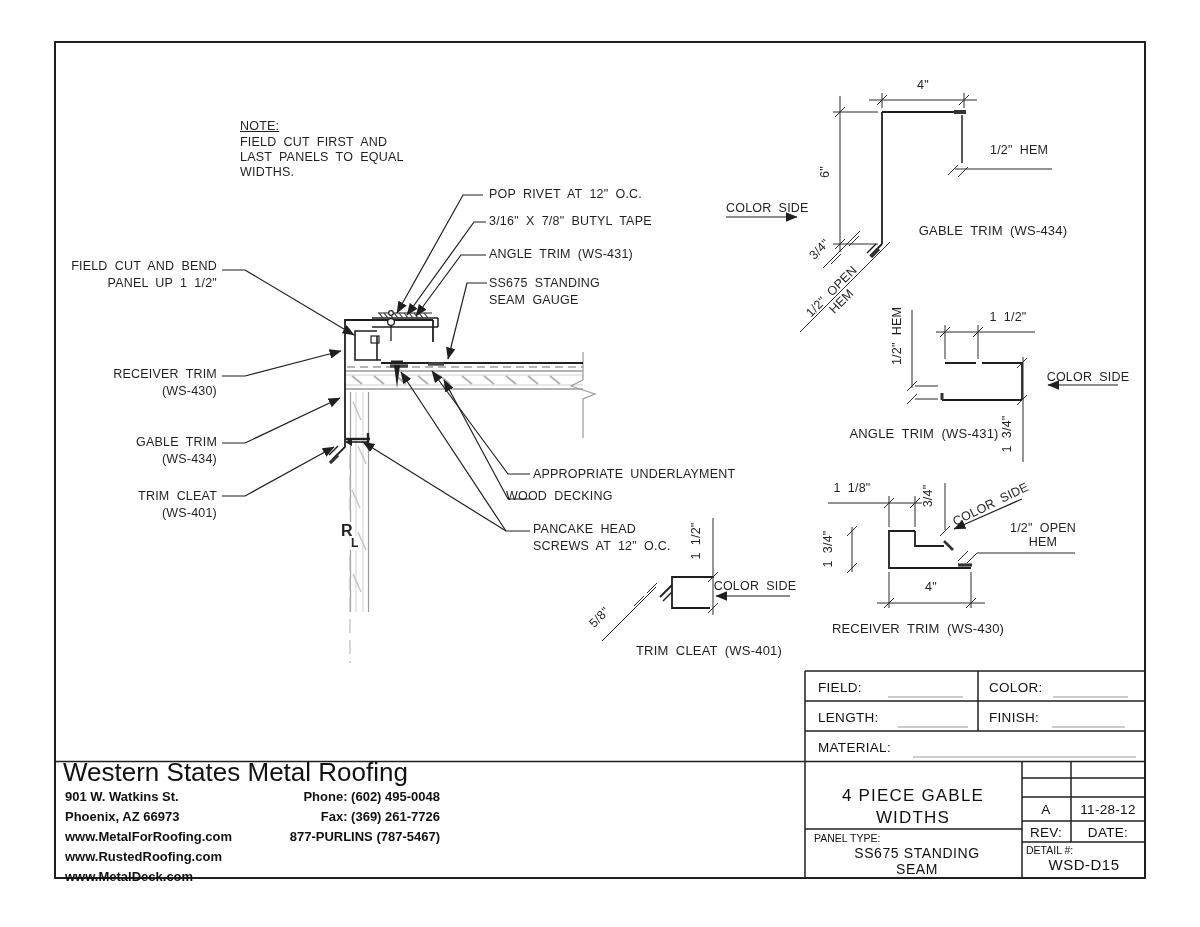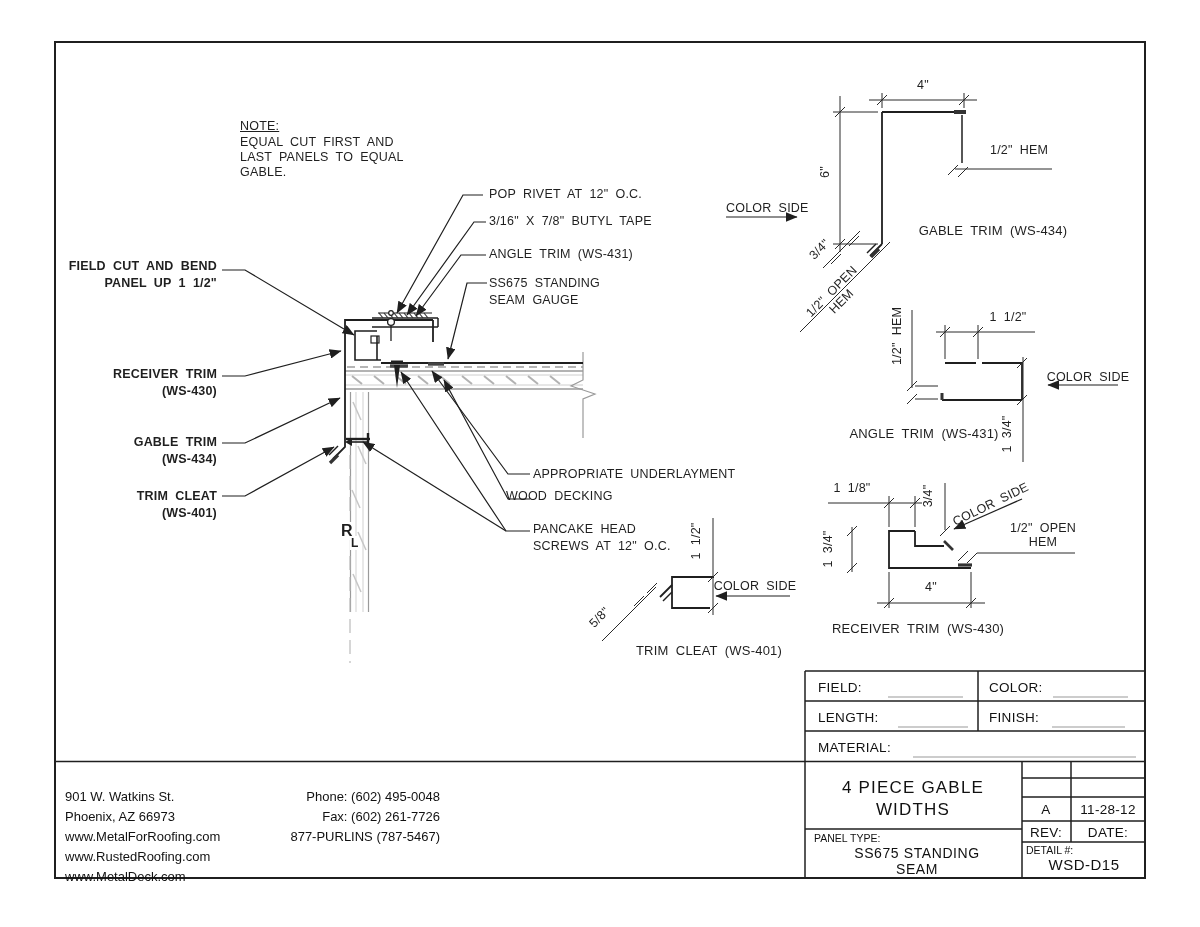--- a/index.html
+++ b/index.html
@@ -4,32 +4,32 @@
 <style>
   html,body{margin:0;padding:0;background:#ffffff;}
   #page{position:relative;width:1200px;height:927px;background:#fff;overflow:hidden;}
   svg{position:absolute;left:0;top:0;}
   .t{position:absolute;font:12.5px "Liberation Sans",sans-serif;color:#1f1f1f;
      white-space:nowrap;word-spacing:3.5px;letter-spacing:.2px;line-height:1.1;}
   .c{transform:translate(-50%,-50%);}
   .r90{transform:translate(-50%,-50%) rotate(-90deg);}
   .r45{transform:translate(-50%,-50%) rotate(-45deg);text-align:center;}
   .r27{transform:translate(-50%,-50%) rotate(-26deg);}
-  .ra{right:983px;text-align:right;font-weight:bold;}
+  .ra{right:983px;text-align:right;}
   .pl{white-space:pre-line;text-align:center;}
   .ul{text-decoration:underline;}
   .tb{position:absolute;font-family:"Liberation Sans",sans-serif;color:#111;white-space:nowrap;}
   .tb13{font-size:13.5px;letter-spacing:.3px;}
-  .big{font-size:17px;letter-spacing:1.2px;}
+  .big{font-size:17px;letter-spacing:1.2px;margin-top:8px;}
   .med{font-size:14px;letter-spacing:.6px;}
   .sm{font-size:10.5px;}
   .dnum{font-size:15px;letter-spacing:.5px;}
   .co{position:absolute;font-family:"Liberation Sans",sans-serif;color:#111;white-space:nowrap;}
   .cname{font-size:26px;}
-  .cline{font-size:13px;font-weight:400;}
+  .cline{font-size:13px;font-weight:700;}
   .rr{right:760px;text-align:center;}
   .rl{position:absolute;font-family:"Liberation Sans",sans-serif;color:#1f1f1f;font-weight:bold;background:#fff;padding:0 1px;}
 </style>
 </head>
 <body>
 
 <div id="page">
 
 <svg width="1200" height="927" viewBox="0 0 1200 927">
   <defs>
@@ -255,23 +255,23 @@
   <g stroke="#999" stroke-width="1.2">
     <line x1="888" y1="697" x2="963" y2="697"></line>
     <line x1="1053" y1="697" x2="1128" y2="697"></line>
     <line x1="898" y1="727" x2="968" y2="727"></line>
     <line x1="1052" y1="727" x2="1125" y2="727"></line>
     <line x1="913" y1="757" x2="1136" y2="757"></line>
   </g>
 </svg>
 
 <div class="t ul" style="left:240px;top:120px">NOTE:</div>
-<div class="t" style="left:240px;top:136px">EQUAL CUT FIRST AND</div>
+<div class="t" style="left:240px;top:136px">FIELD CUT FIRST AND</div>
 <div class="t" style="left:240px;top:151px">LAST PANELS TO EQUAL</div>
-<div class="t" style="left:240px;top:166px">GABLE.</div>
+<div class="t" style="left:240px;top:166px">WIDTHS.</div>
 
 <div class="t" style="left:489px;top:188px">POP RIVET AT 12" O.C.</div>
 <div class="t" style="left:489px;top:215px">3/16" X 7/8" BUTYL TAPE</div>
 <div class="t" style="left:489px;top:248px">ANGLE TRIM (WS-431)</div>
 <div class="t" style="left:489px;top:277px">SS675 STANDING</div>
 <div class="t" style="left:489px;top:294px">SEAM GAUGE</div>
 <div class="t ra" style="top:260px">FIELD CUT AND BEND</div>
 <div class="t ra" style="top:277px">PANEL UP 1 1/2"</div>
 <div class="t ra" style="top:368px">RECEIVER TRIM</div>
 <div class="t ra" style="top:385px">(WS-430)</div>
@@ -325,22 +325,23 @@
 <div class="tb sm" style="left:814px;top:832px">PANEL TYPE:</div>
 <div class="tb med c" style="position:absolute;left:917px;top:853px">SS675 STANDING</div>
 <div class="tb med c" style="position:absolute;left:917px;top:869px">SEAM</div>
 <div class="tb tb13 c" style="position:absolute;left:1046px;top:809px">A</div>
 <div class="tb tb13 c" style="position:absolute;left:1108px;top:809px">11-28-12</div>
 <div class="tb tb13 c" style="position:absolute;left:1046px;top:832px">REV:</div>
 <div class="tb tb13 c" style="position:absolute;left:1108px;top:832px">DATE:</div>
 <div class="tb sm" style="left:1026px;top:844px">DETAIL #:</div>
 <div class="tb dnum c" style="position:absolute;left:1084px;top:864px">WSD-D15</div>
 
+<div class="co cname" style="left:63px;top:757px">Western States Metal Roofing</div>
 <div class="co cline" style="left:65px;top:789px">901 W. Watkins St.</div>
 <div class="co cline" style="left:65px;top:809px">Phoenix, AZ 66973</div>
 <div class="co cline" style="left:65px;top:829px">www.MetalForRoofing.com</div>
 <div class="co cline" style="left:65px;top:849px">www.RustedRoofing.com</div>
 <div class="co cline" style="left:65px;top:869px">www.MetalDeck.com</div>
 <div class="co cline rr" style="top:789px">Phone: (602) 495-0048</div>
-<div class="co cline rr" style="top:809px">Fax: (602) 261-7726</div>
+<div class="co cline rr" style="top:809px">Fax: (369) 261-7726</div>
 <div class="co cline rr" style="top:829px">877-PURLINS (787-5467)</div>
 
 </div>
 
 </body></html>

